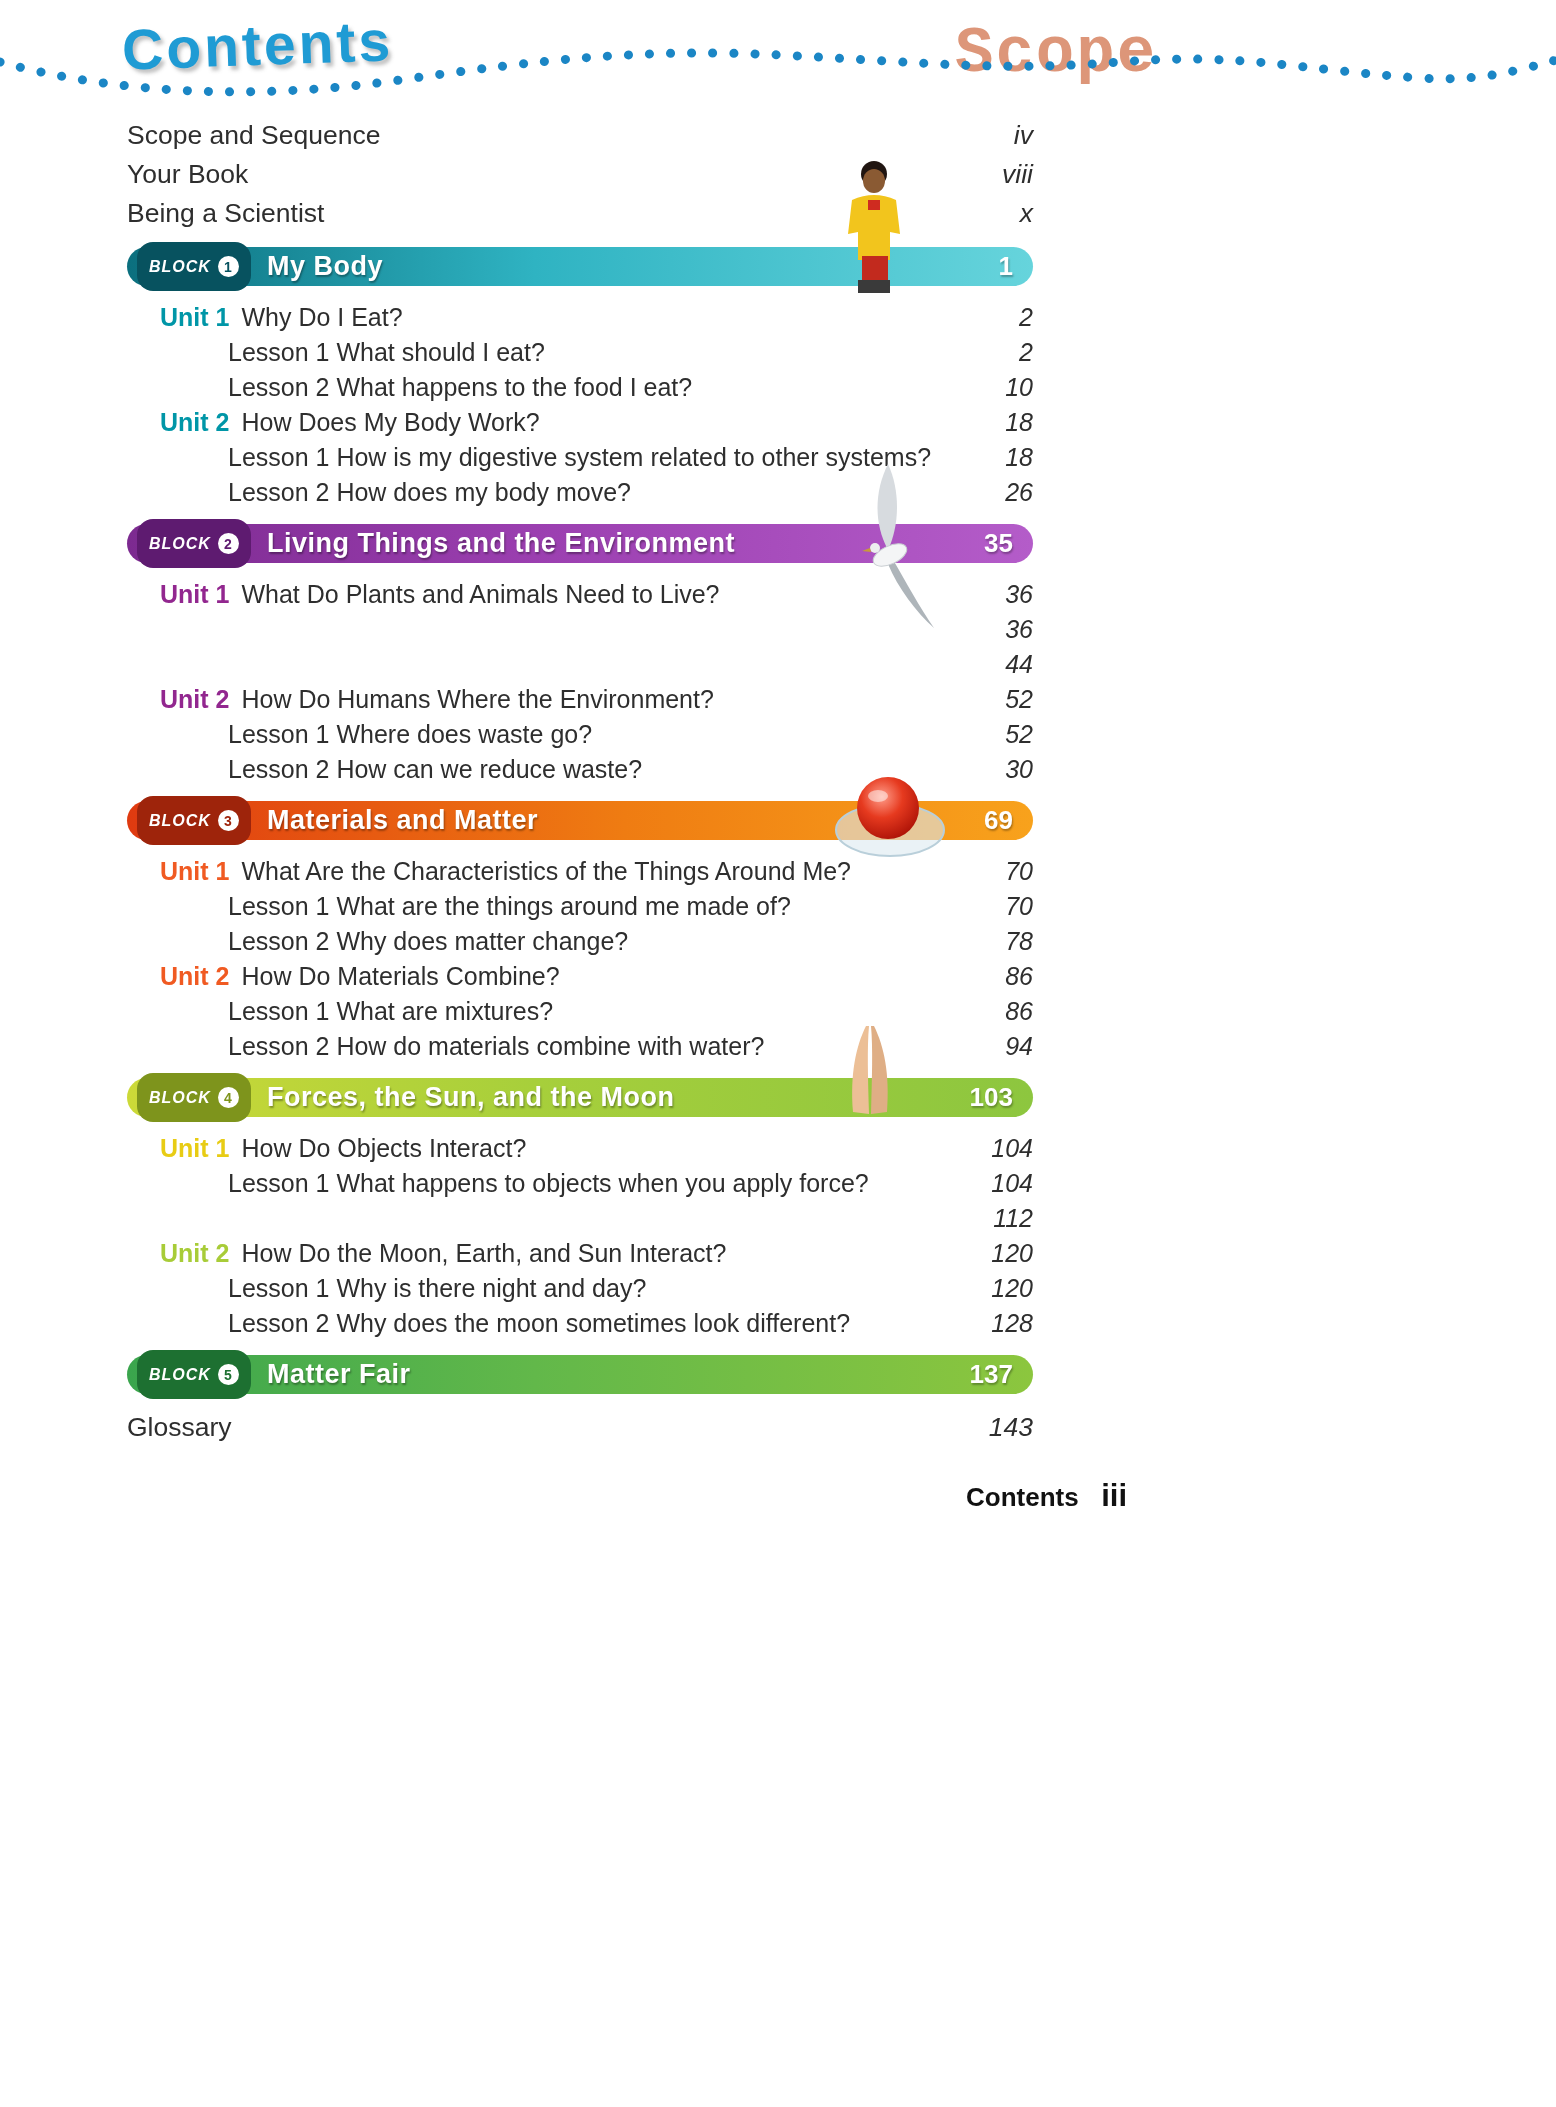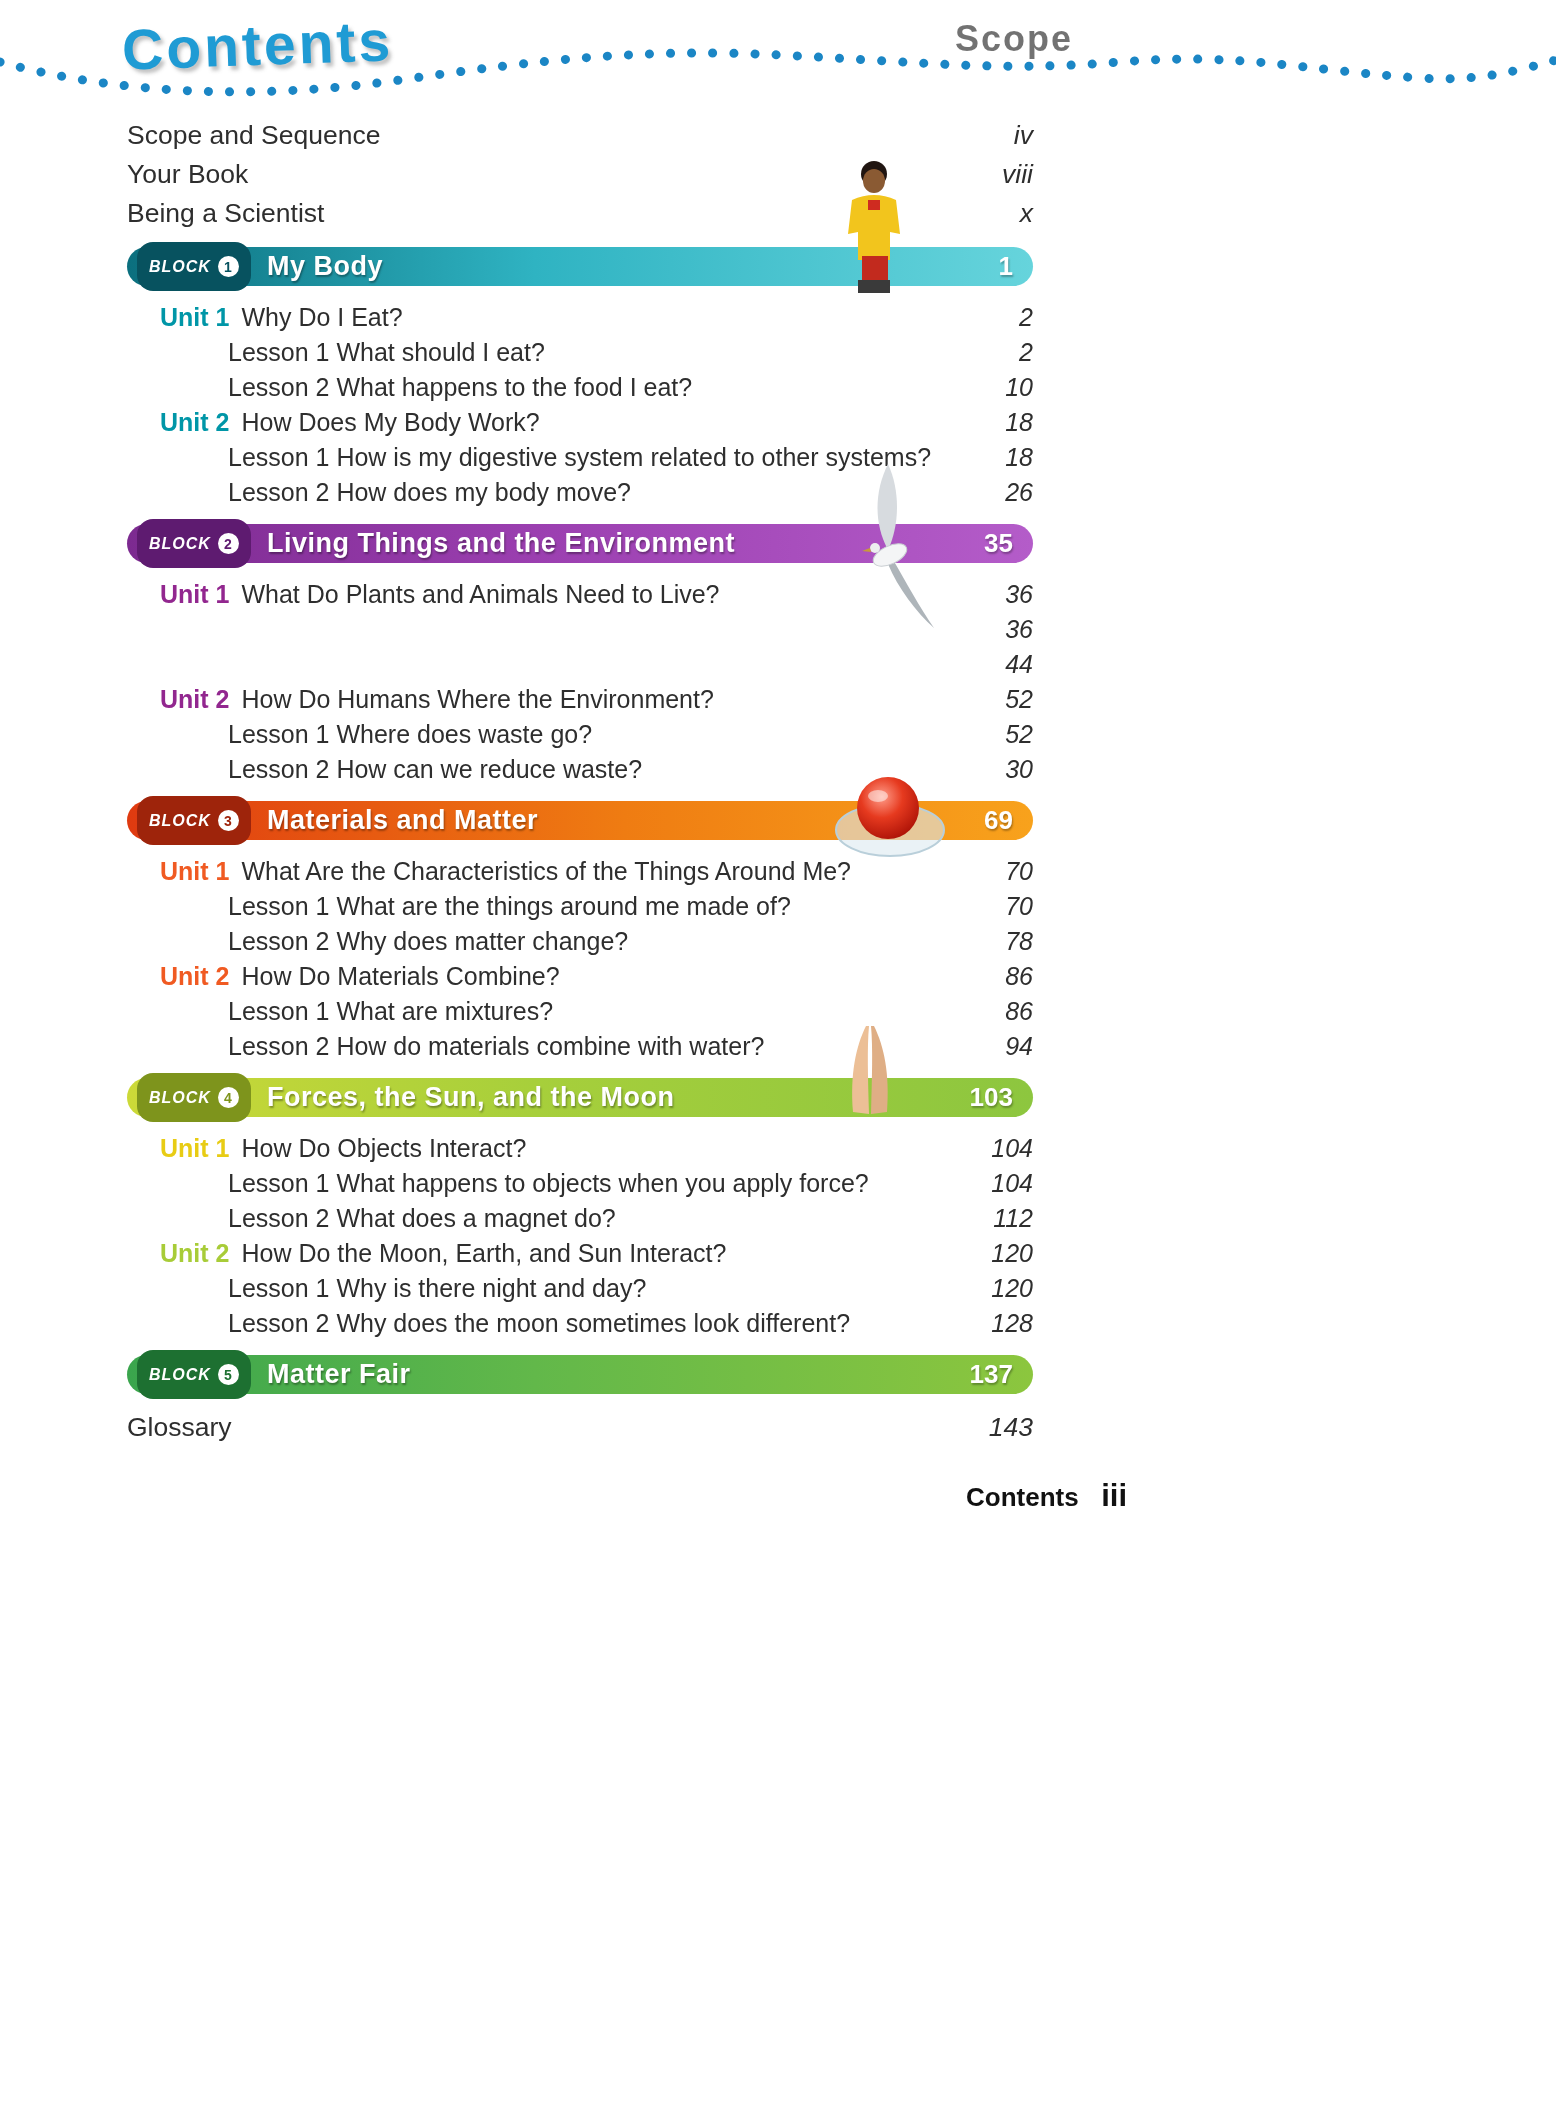--- a/index.html
+++ b/index.html
@@ -4,22 +4,22 @@
 <title>Contents</title>
 <style>
   * { margin:0; padding:0; box-sizing:border-box; }
   html,body { background:#ffffff; }
   .page {
     position:relative; width:1556px; height:2107px; background:#ffffff;
     font-family:"Liberation Sans", sans-serif; color:#333333; overflow:hidden;
   }
   
   .ghost {
-    position:absolute; left:955px; top:18px; font-size:36px; font-weight:bold;
-    color:#000000; opacity:.55; letter-spacing:2px;
+    position:absolute; left:955px; top:18px; font-size:64px; font-weight:bold;
+    color:#c2410c; opacity:.55; letter-spacing:2px;font-family:Liberation Mono, monospace;
   }
   
   .wave { position:absolute; left:0; top:0; }
   
   .title {
     position:absolute; left:122px; top:12px; font-size:57px; font-weight:bold;
     color:#1f9bd4; letter-spacing:3px; transform:rotate(-2deg);
     text-shadow:3px 4px 4px rgba(80,80,80,.35);
   }
   
@@ -222,21 +222,20 @@
     <div class="row unit">
       <span class="unit-label c4a">Unit 1</span>
       <span class="row-title">How Do Objects Interact?</span>
       <span class="row-page">104</span>
     </div>
     <div class="row lesson">
       <span class="row-title">Lesson 1 What happens to objects when you apply force?</span>
       <span class="row-page">104</span>
     </div>
     <div class="row lesson">
-      <span class="row-title">Lesson 2 What does a magnet do?</span>
       <span class="row-page">112</span>
     </div>
     <div class="row unit">
       <span class="unit-label c4b">Unit 2</span>
       <span class="row-title">How Do the Moon, Earth, and Sun Interact?</span>
       <span class="row-page">120</span>
     </div>
     <div class="row lesson">
       <span class="row-title">Lesson 1 Why is there night and day?</span>
       <span class="row-page">120</span>

